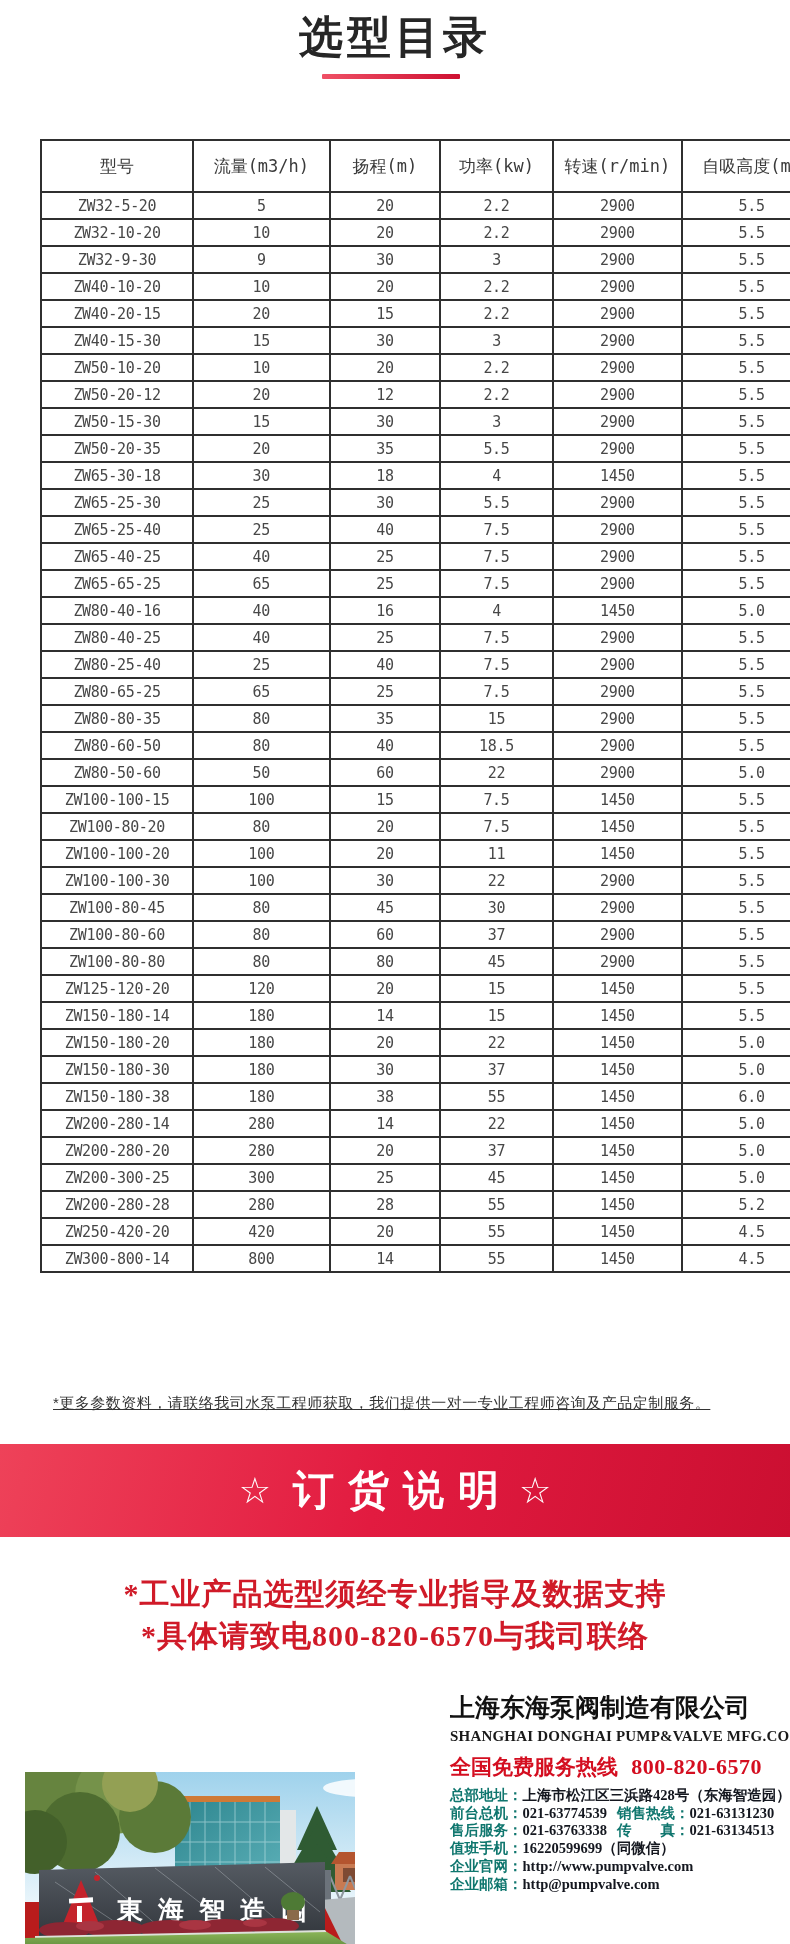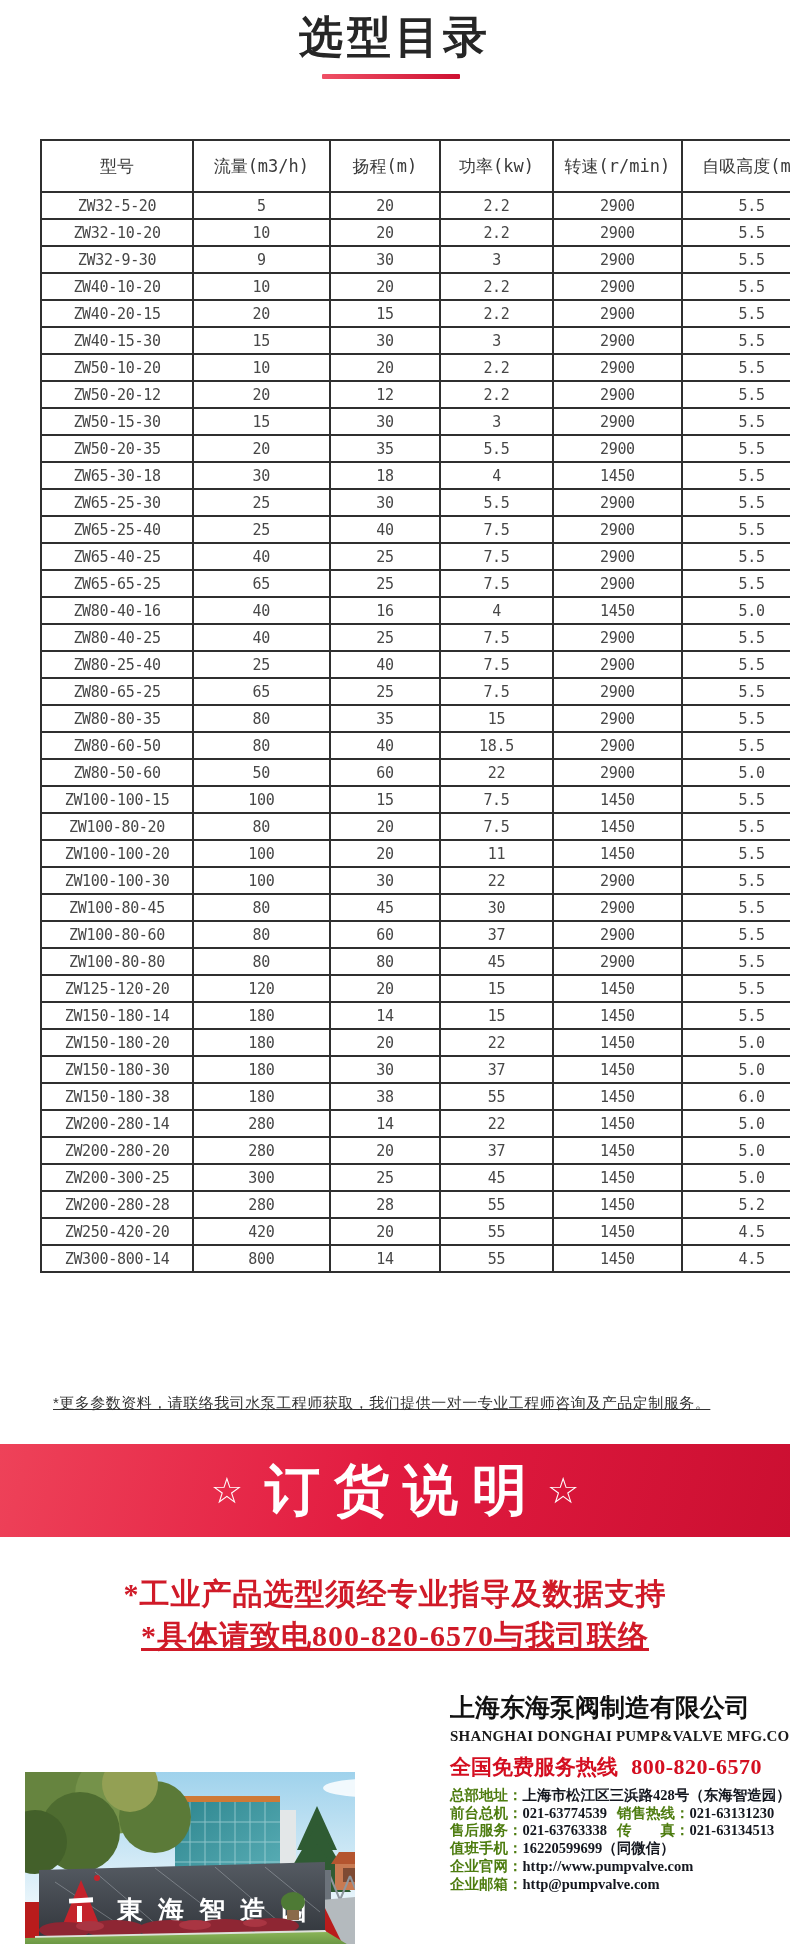--- a/index.html
+++ b/index.html
@@ -33,31 +33,31 @@
     font-size:15px; color:#333; letter-spacing:0.5px;text-decoration:underline;
   }
 
   .order-banner {
     position:absolute; top:1444px; left:0; width:790px; height:93px;
     background:linear-gradient(105deg,#ee4259 0%,#e21b40 48%,#cb0f31 100%);
     display:flex; align-items:center; justify-content:center;
   }
   .order-banner .star { color:#fff; font-size:36px; font-weight:400; line-height:1; }
   .order-banner .banner-title {
-    color:#fff; font-size:55px; font-weight:700; letter-spacing:14px;
+    color:#fff; font-size:41px; font-weight:700; letter-spacing:14px;
     margin:0 6px 0 22px; font-family:"Liberation Sans", sans-serif;
   }
 
   .notice-line {
     position:absolute; left:0; width:100%; text-align:center;
     color:#d01a28; font-size:30px; font-weight:700;
     font-family:"Liberation Serif", serif; letter-spacing:1px;
   }
   .notice-1 { top:1574px; }
-  .notice-2 { top:1616px;text-decoration:underline; }
+  .notice-2 { top:1616px; }
 
   .photo-wrap {
     position:absolute; top:1772px; left:25px; width:330px; height:177px;
     overflow:hidden; background:#b91c1c;
   }
   .photo-wrap svg { display:block; }
 
   .company-col { position:absolute; top:1691px; left:450px; width:315px; }
   .company-name-cn {
     font-size:25px; font-weight:700; color:#111; letter-spacing:0px;
@@ -70,21 +70,21 @@
   .hotline {
     margin-top:8px; font-size:21px; font-weight:700; color:#d40e20;
     font-family:"Liberation Serif", serif; white-space:nowrap;
   }
   .hotline .hotline-number { font-size:22px; margin-left:8px; letter-spacing:0.5px; }
   .contact-list { margin-top:6px; }
   .contact-row {
     font-size:14.5px; font-weight:700; color:#20243а; color:#202434;
     font-family:"Liberation Serif", serif; line-height:17.7px; white-space:nowrap;
   }
-  .contact-row .c-label { color:#4d7c0f; }
+  .contact-row .c-label { color:#0f766e; }
   .contact-row .c-value { color:#14171f; margin-right:10px; }
 </style>
 </head>
 <body>
 
 <div class="page">
 
   <div class="page-title">选型目录</div>
   <div class="title-underline"></div>
 

